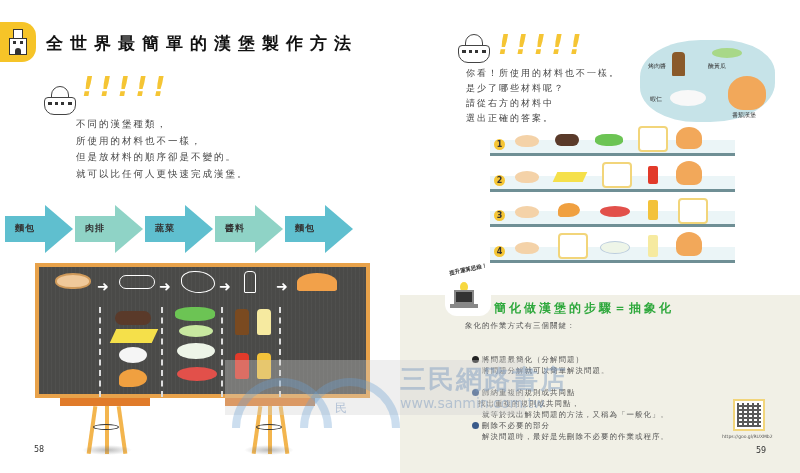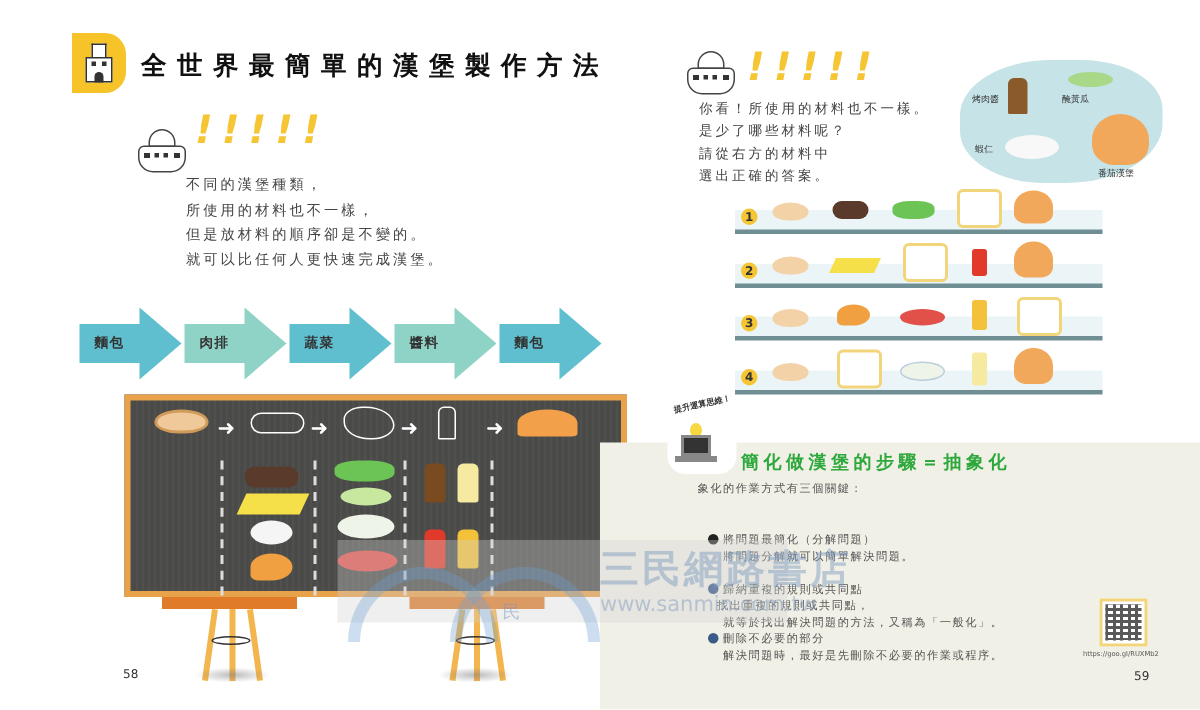--- a/index.html
+++ b/index.html
@@ -1,17 +1,17 @@
 <!DOCTYPE html>
 <html><head>
 <meta charset="utf-8">
 <style>
   * { box-sizing: border-box; margin: 0; padding: 0; }
   body { width: 800px; height: 473px; background: #ffffff; font-family: "DejaVu Sans", sans-serif; position: relative; overflow: hidden; color: #333; }
-  .page { position: absolute; top: 0; height: 411px; margin-left: 48px; }
+  .page { position: absolute; top: 0; height: 411px; }
   .page-left { left: 0; width: 400px; background: #fff; }
 
   
   .title-tab { position: absolute; left: 0; top: 22px; width: 36px; height: 40px; background: #f6c428; border-radius: 0 14px 14px 0; display:flex; align-items:center; justify-content:center; }
   .castle { width: 22px; height: 26px; position: relative; }
   .castle .body { position:absolute; bottom:0; left:2px; width:18px; height:17px; background:#fff; border:1.5px solid #333; }
   .castle .top { position:absolute; top:0; left:6px; width:10px; height:10px; background:#fff; border:1.5px solid #333; border-bottom:none; }
   .castle .door { position:absolute; bottom:0; left:8px; width:6px; height:7px; background:#333; border-radius:3px 3px 0 0; }
   .castle .win { position:absolute; top:12px; width:3px; height:3px; background:#333; }
   .page-title { position: absolute; left: 46px; top: 32px; font-size: 17px; font-weight: bold; color: #111; letter-spacing: 7px; font-family: "DejaVu Serif", serif; }

